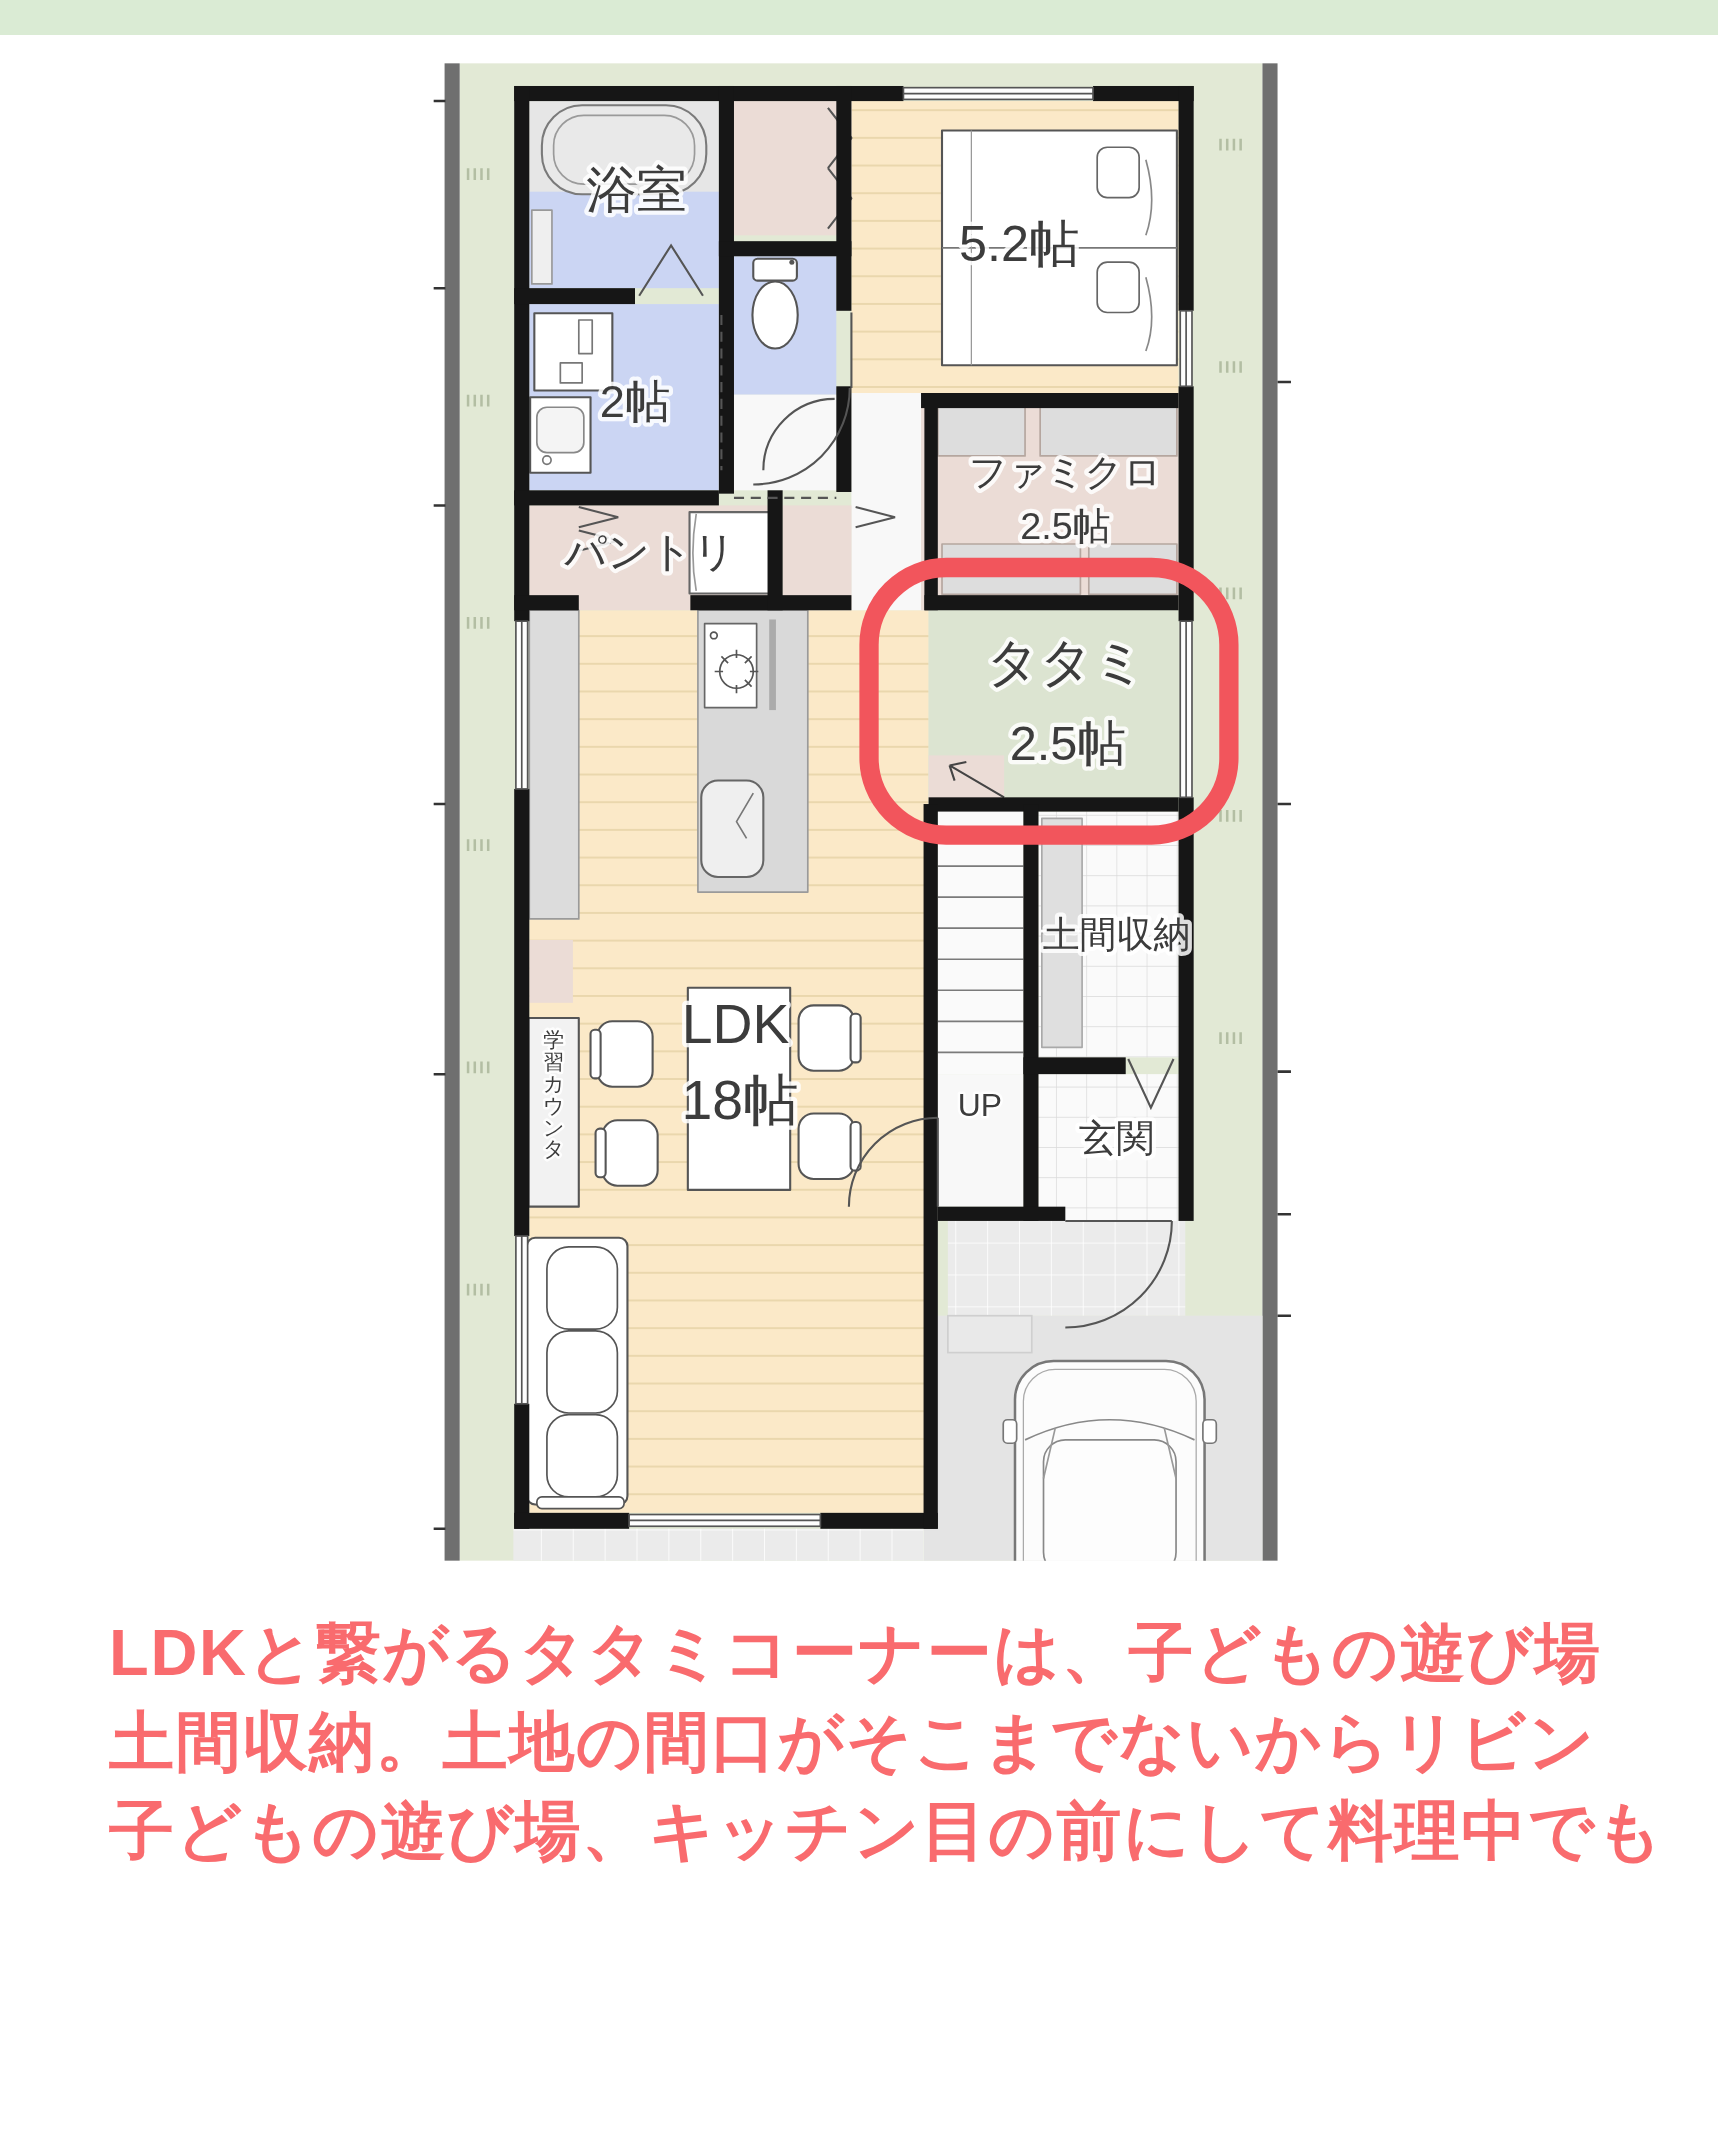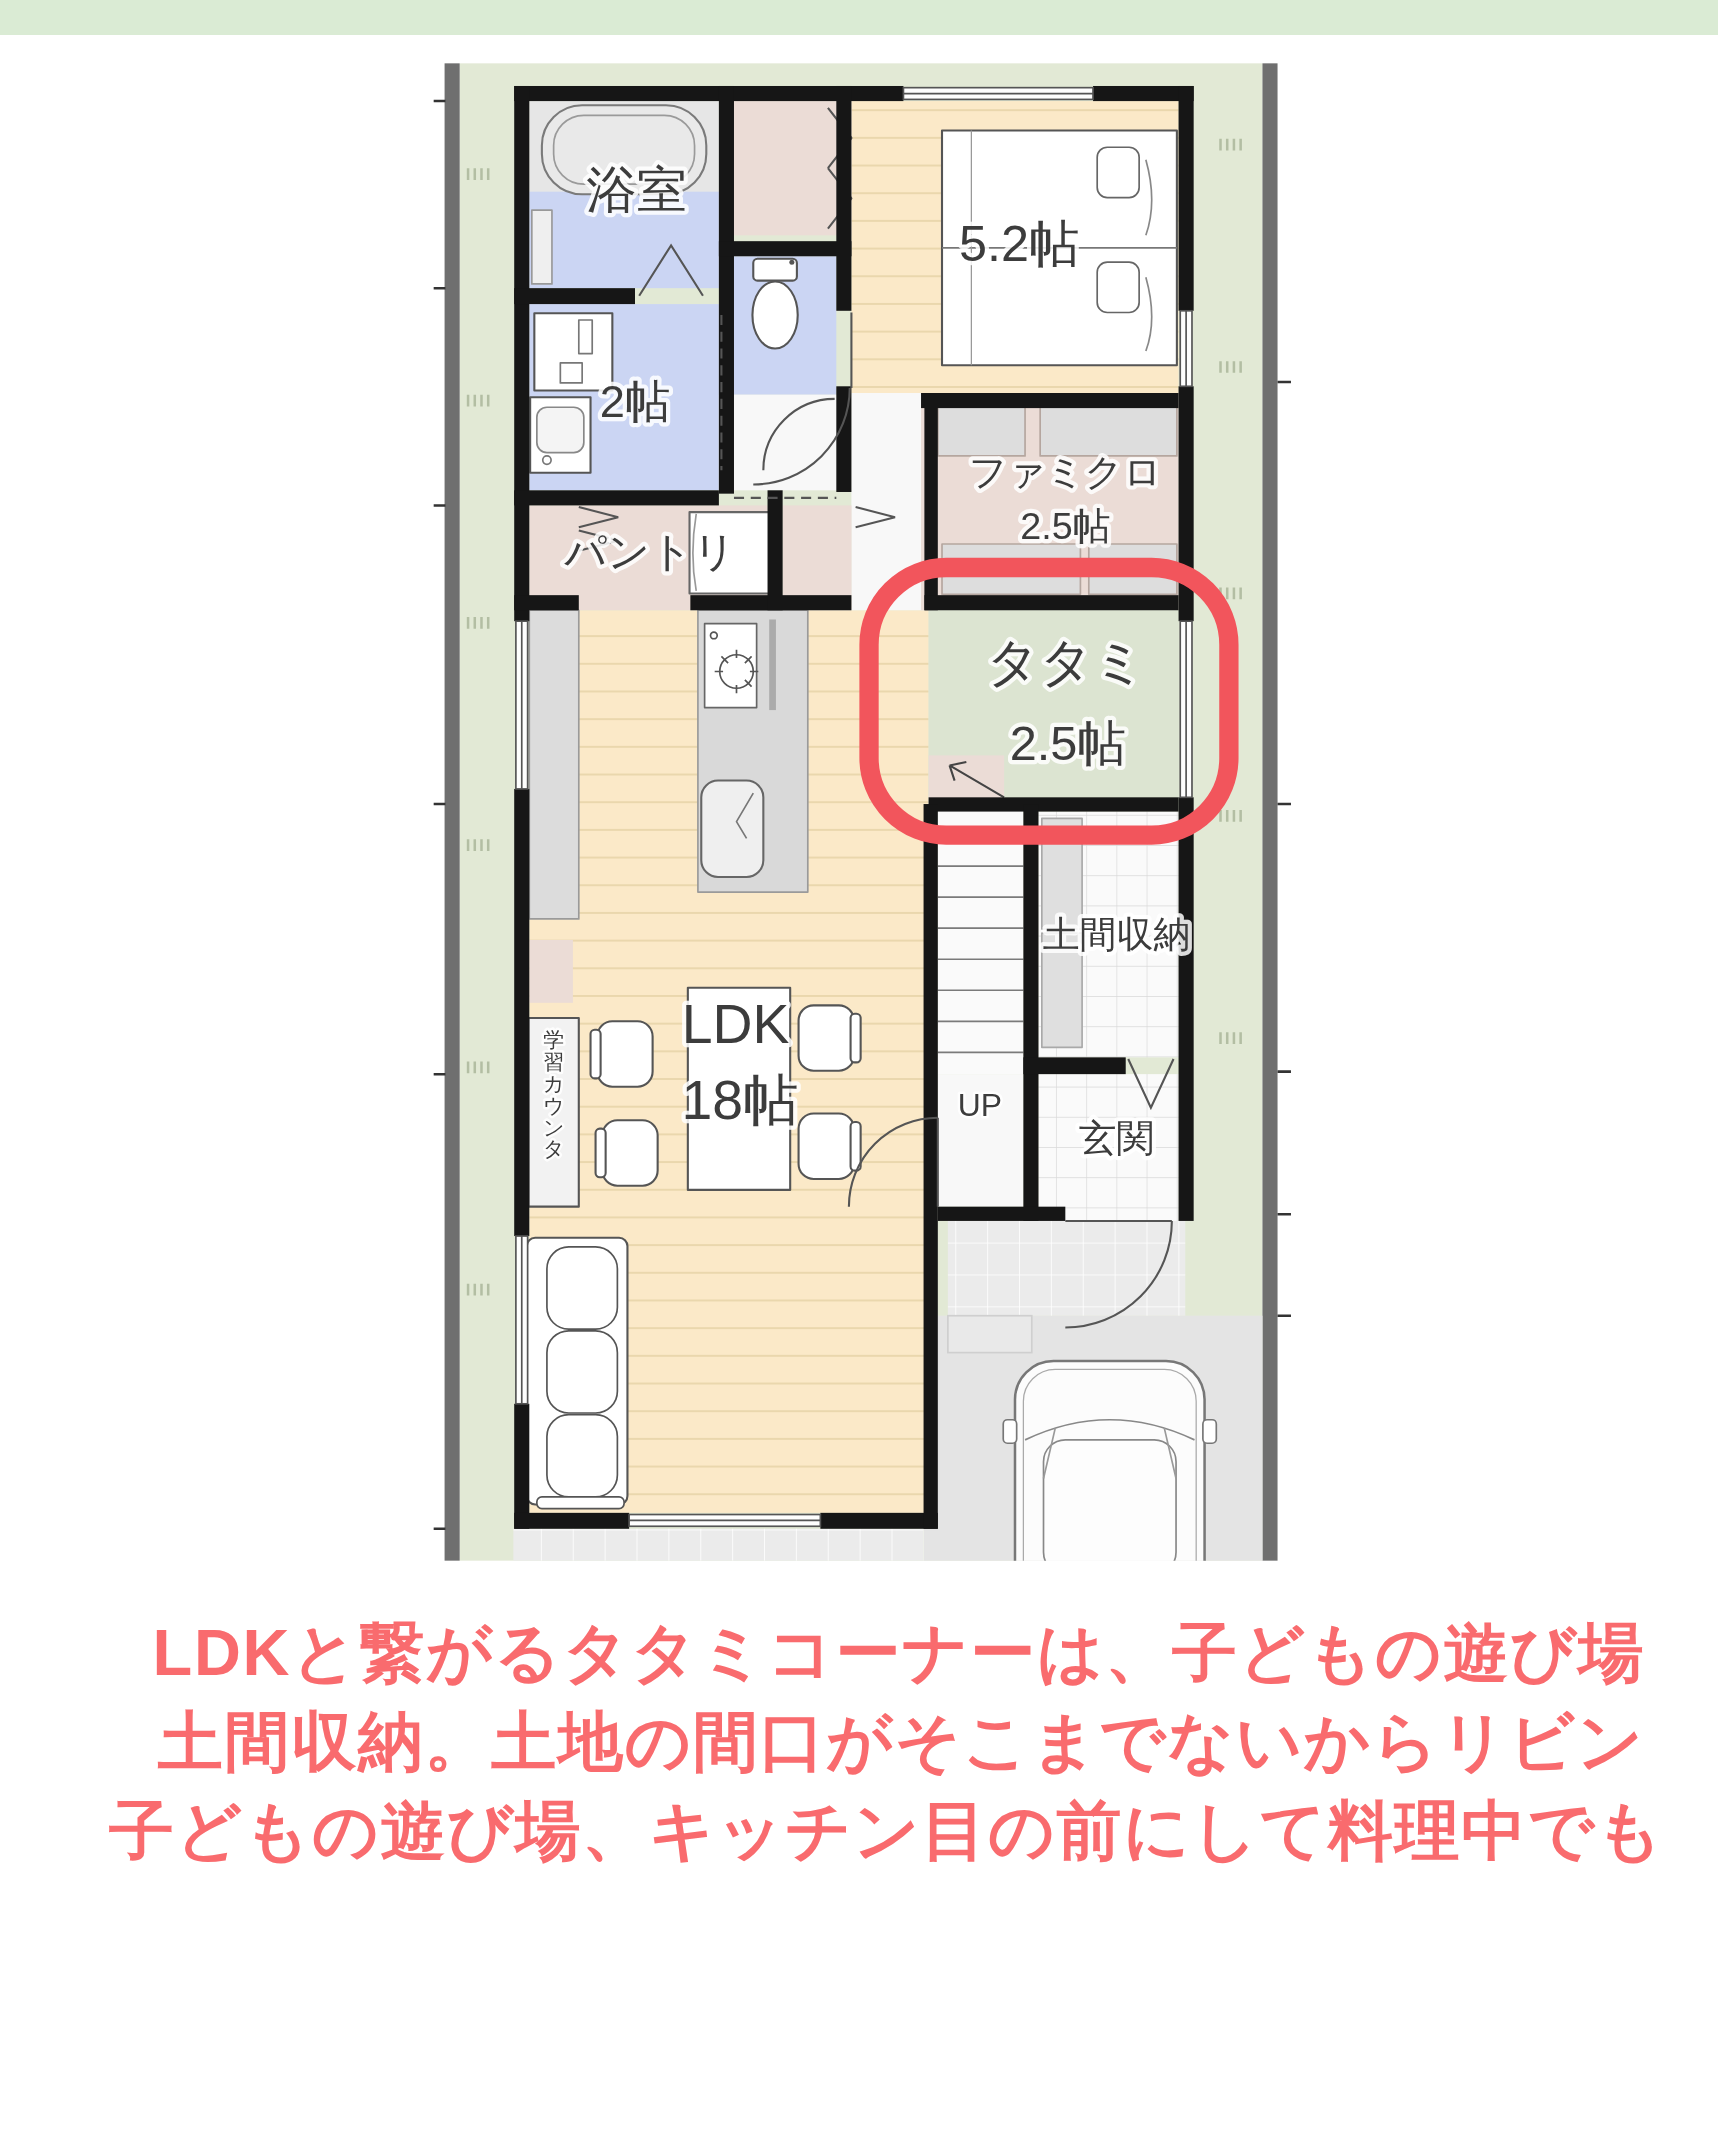--- a/index.html
+++ b/index.html
@@ -5,21 +5,21 @@
   html,body{margin:0;padding:0;background:#ffffff;}
   #page{position:relative;width:1718px;height:1933px;background:#ffffff;overflow:hidden;
         font-family:"Liberation Sans","DejaVu Sans",sans-serif;}
   .banner{position:absolute;left:0;width:1718px;background:#DAEBD4;}
   #top-banner{top:0;height:35px;}
   #bottom-banner{top:2096px;height:52px;text-align:right;}
   #bottom-banner .note{display:inline-block;line-height:52px;font-size:38px;font-weight:bold;
         color:#101010;padding-right:8.4px;letter-spacing:0.8px;}
   #plan-svg{position:absolute;left:432px;top:63px;width:864px;height:1498px;}
   #caption{position:absolute;left:109px;top:1608px;width:1536px;color:#F96B6E;
-        font-weight:bold;font-size:65px;line-height:89px;letter-spacing:1.7px;text-align:right;}
+        font-weight:bold;font-size:65px;line-height:89px;letter-spacing:1.7px;}
   .cap-line{display:block;white-space:nowrap;}
   svg text{font-family:"Liberation Sans","DejaVu Sans",sans-serif;fill:#3C3C3C;
         paint-order:stroke;stroke:rgba(255,255,255,0.85);stroke-width:10px;stroke-linejoin:round;}
   svg text.noha{stroke-width:6px;}
 </style>
 </head>
 <body>
 
 <div id="page">
 

